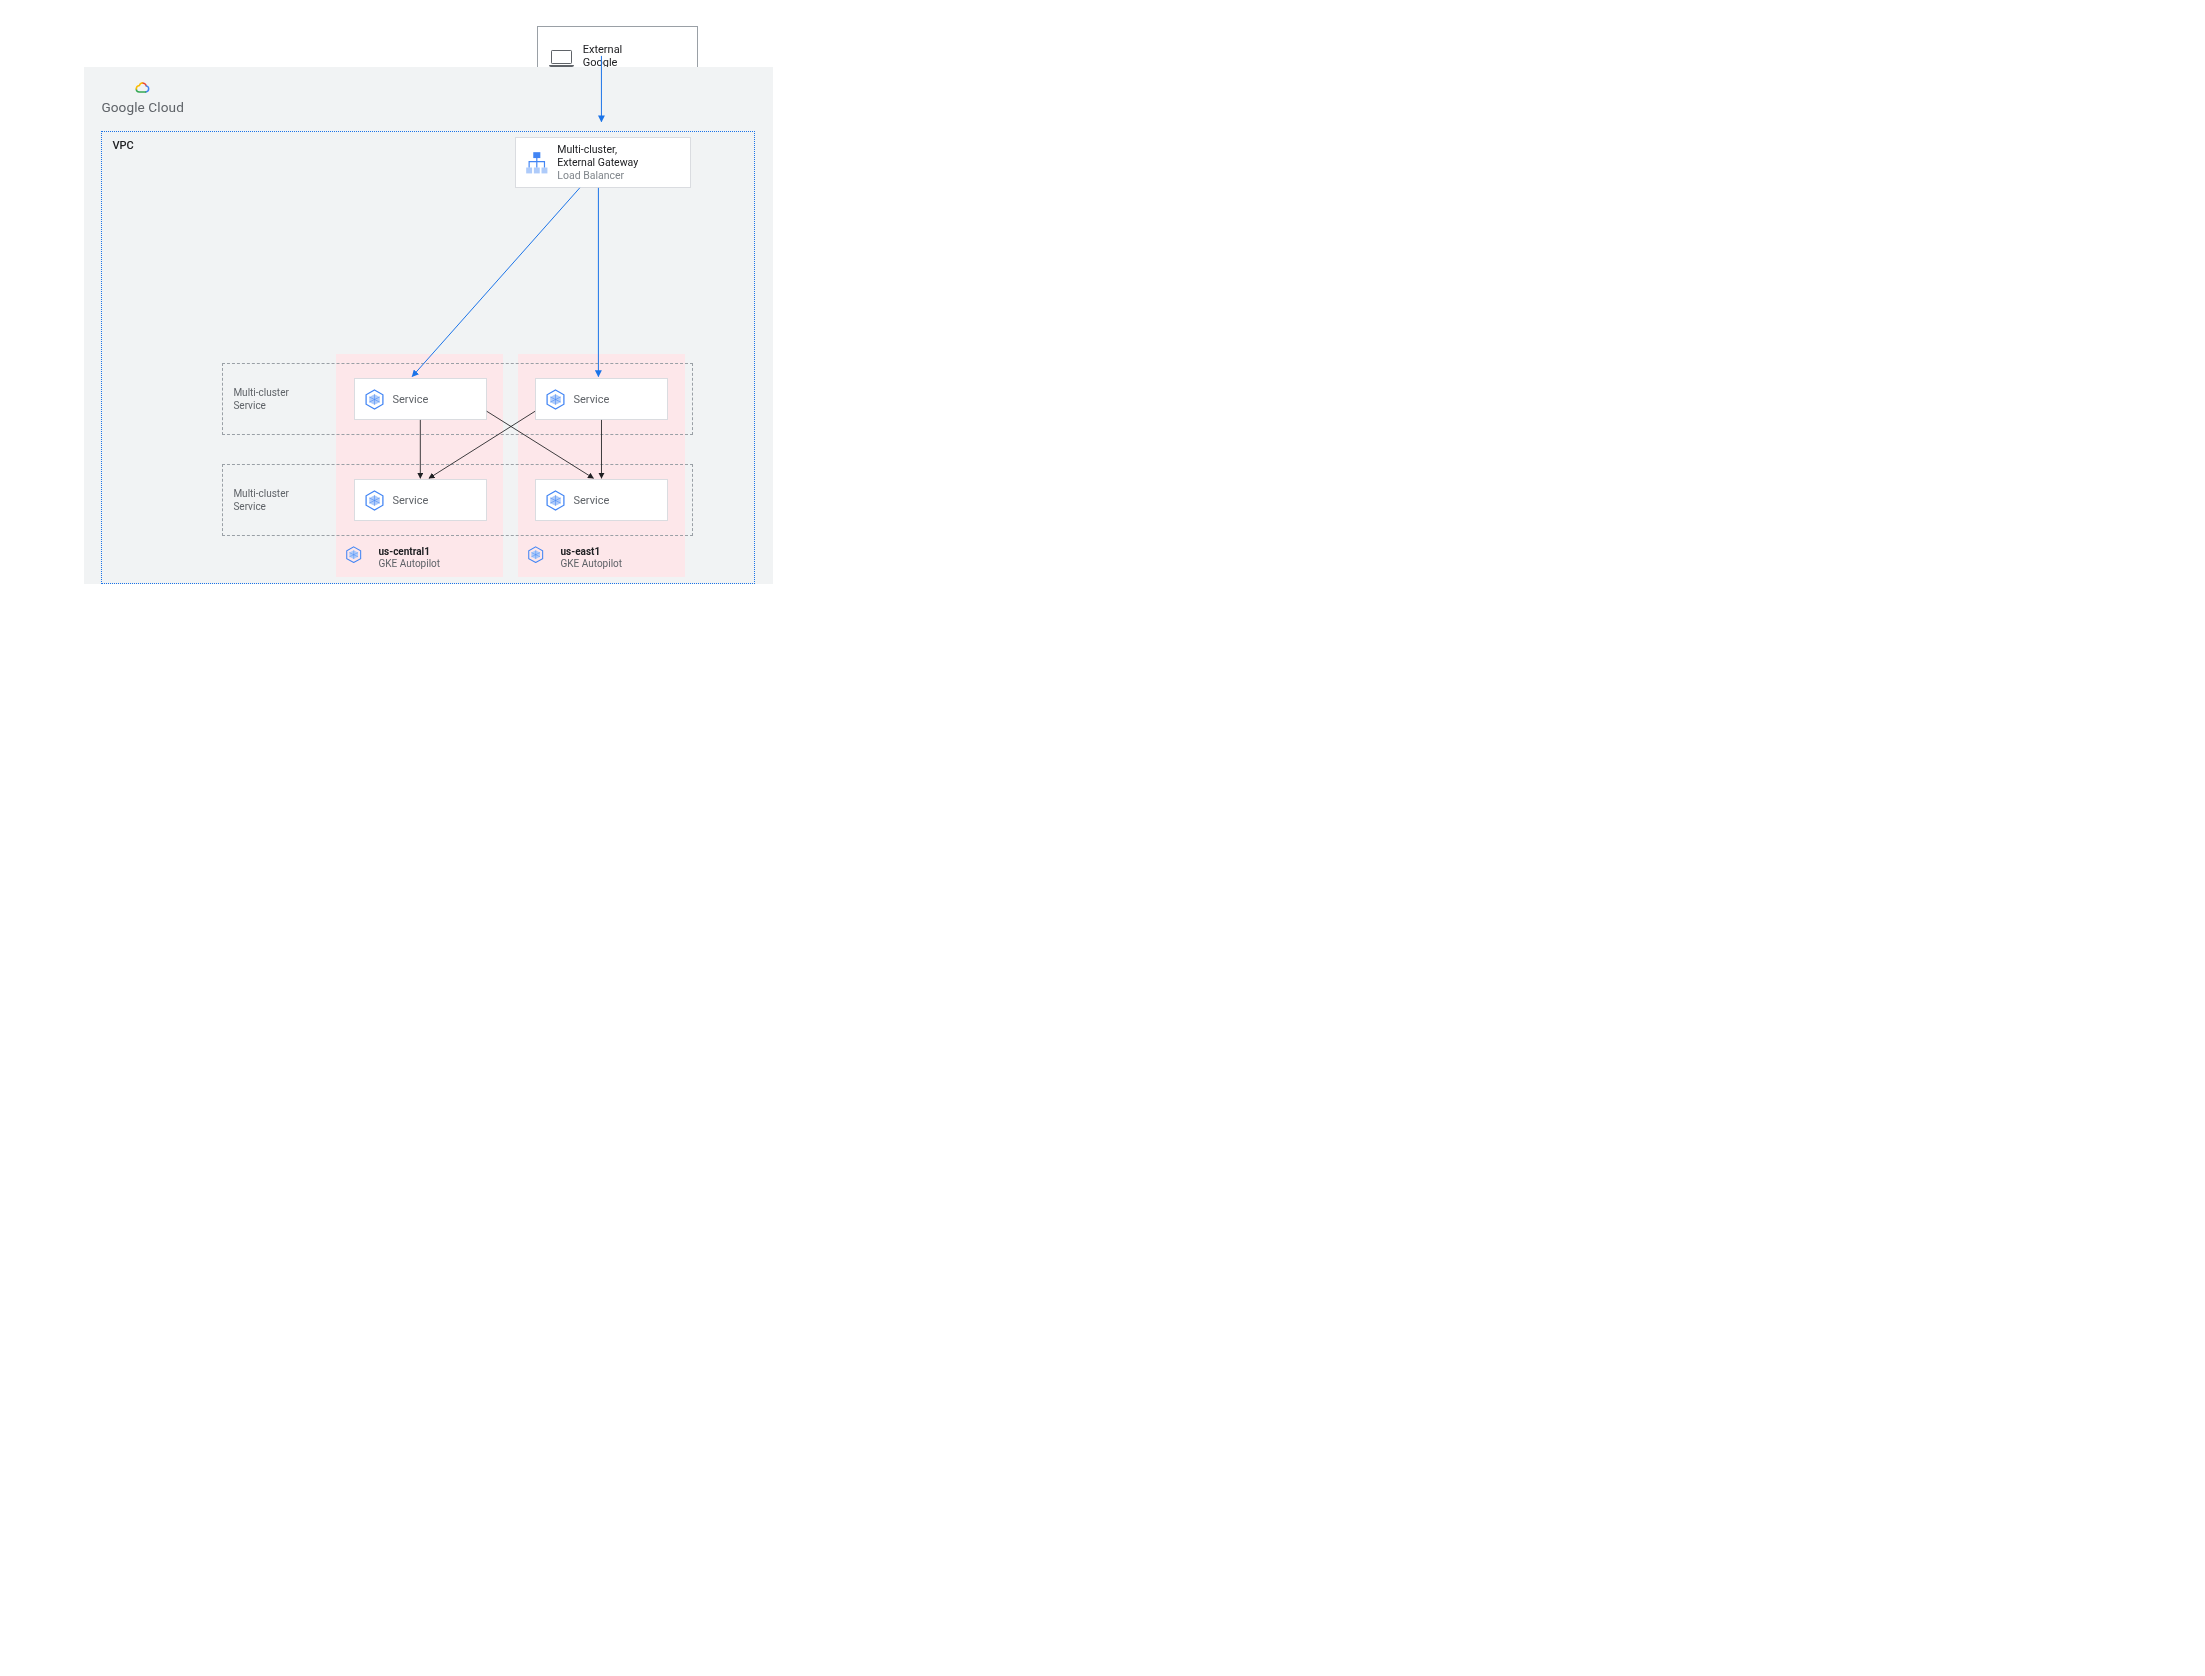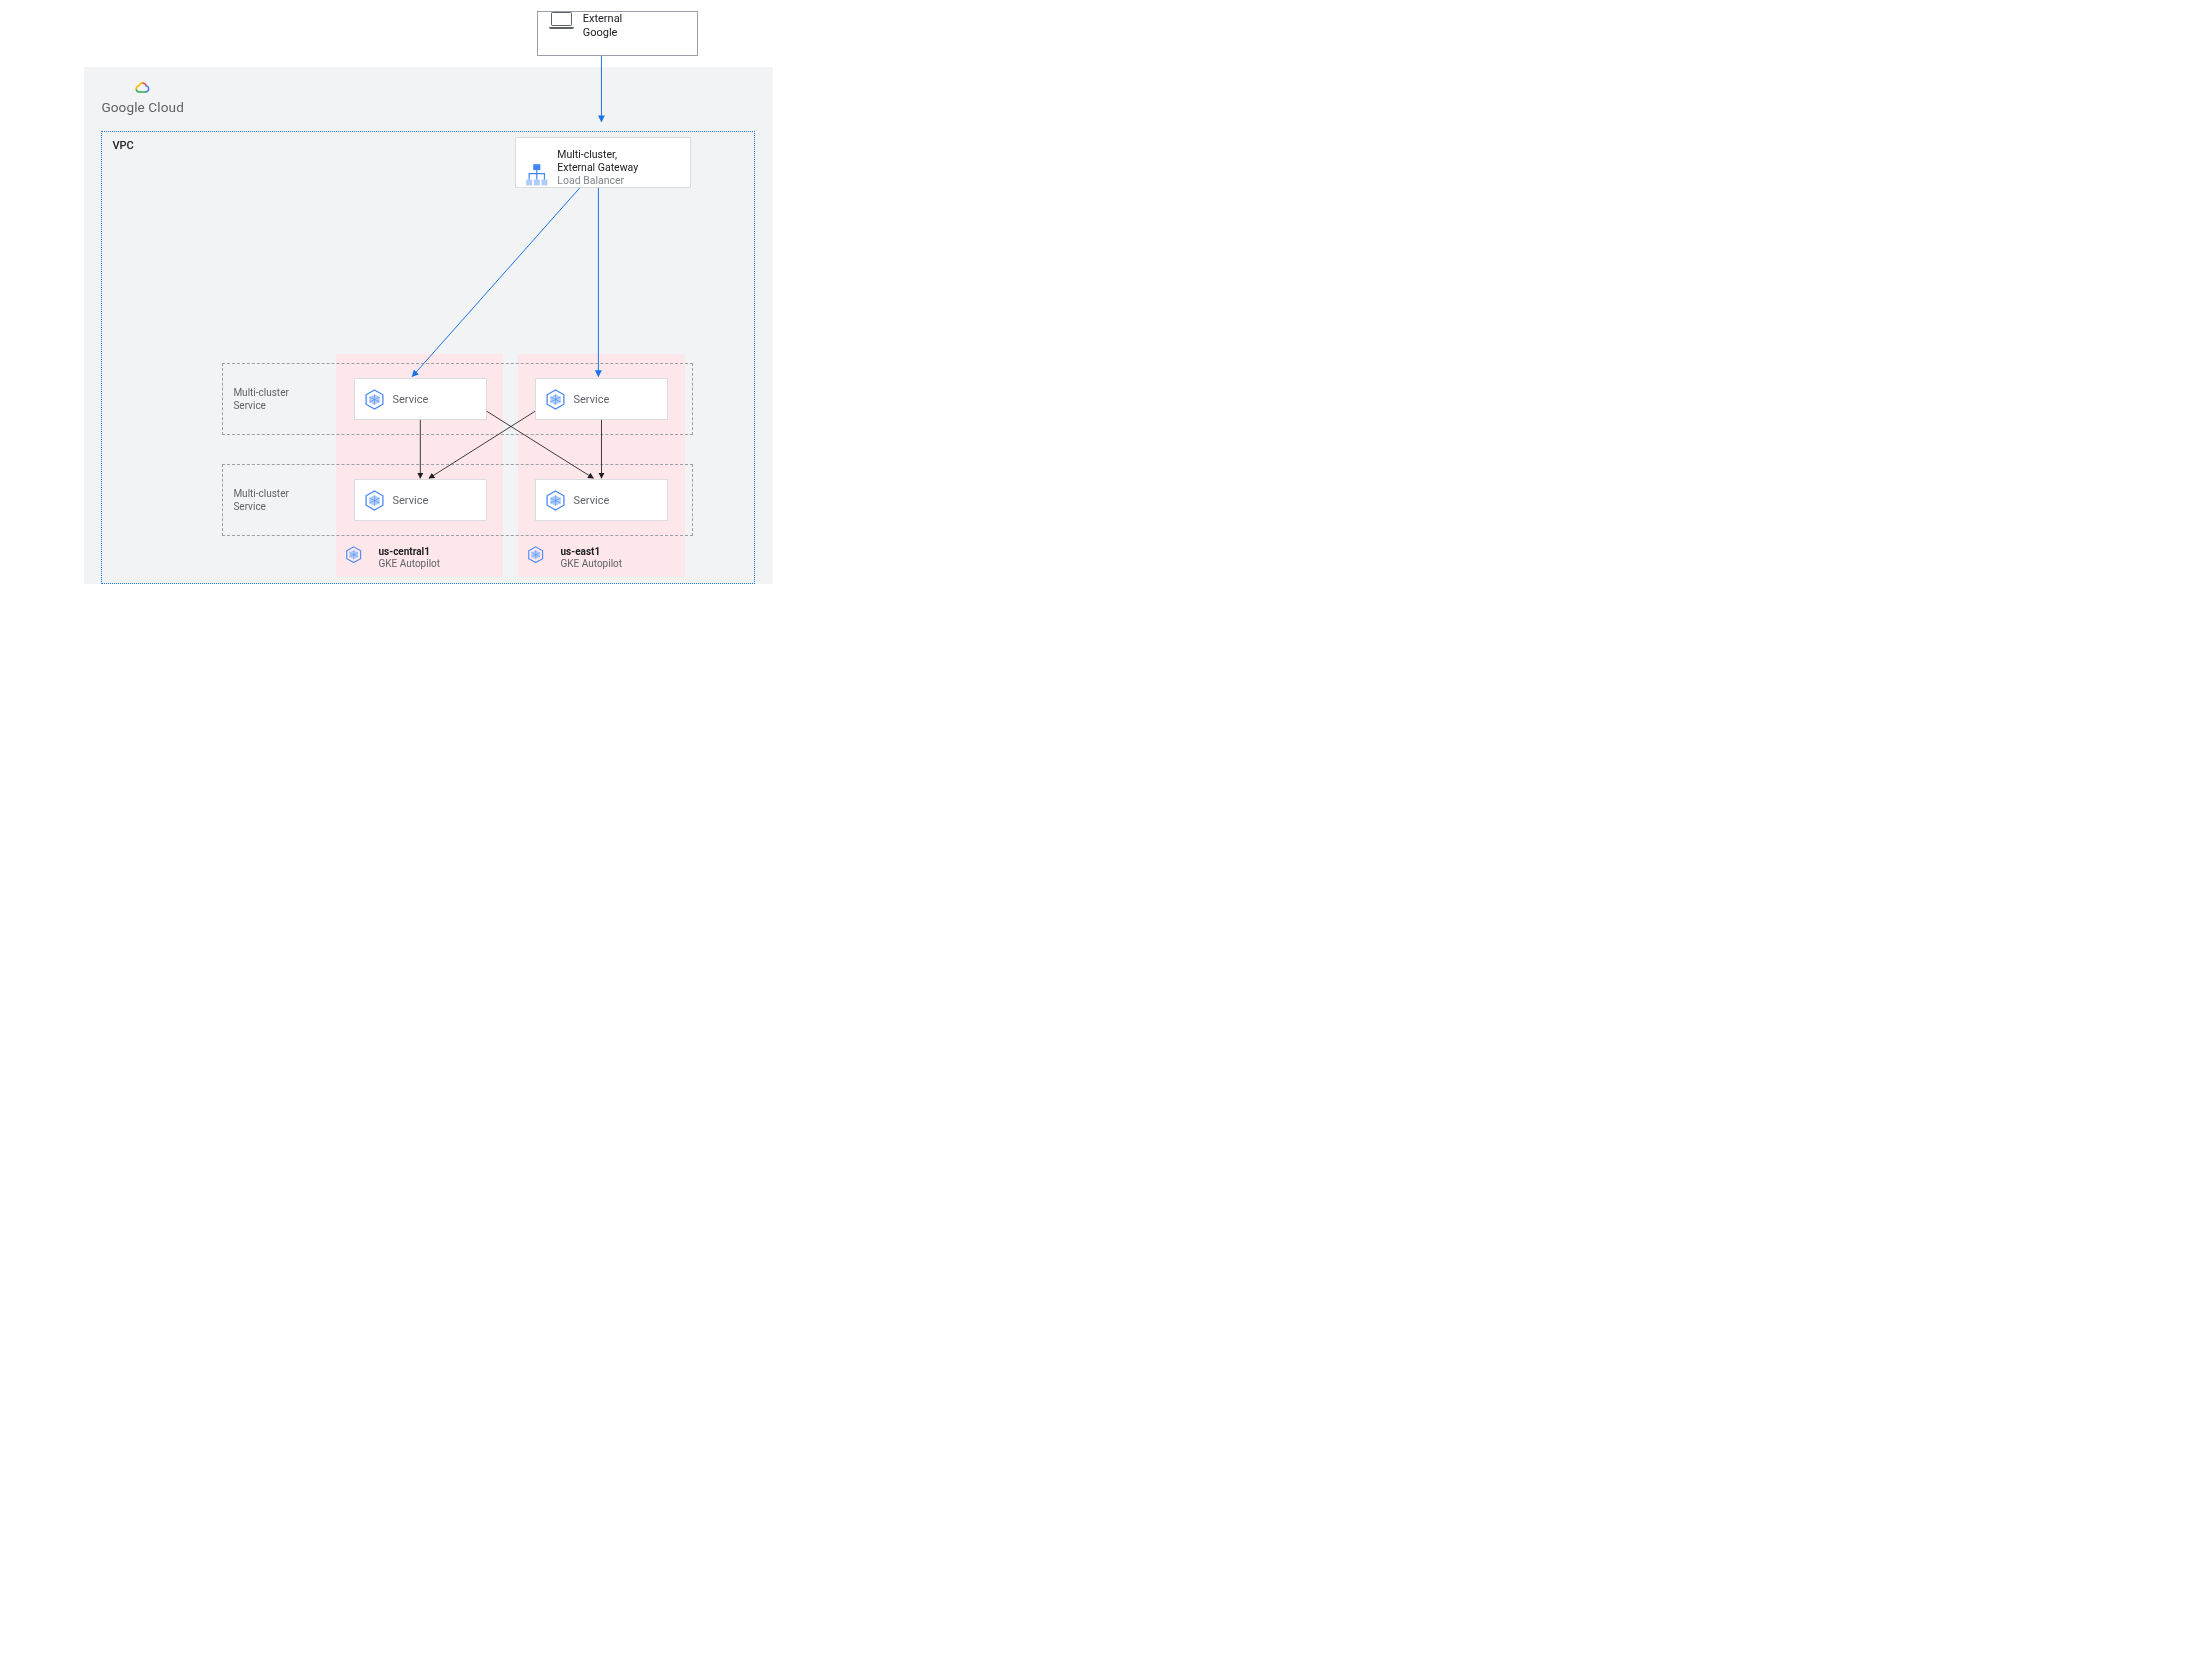--- a/index.html
+++ b/index.html
@@ -7,25 +7,25 @@
   body {
     font-family: -apple-system, BlinkMacSystemFont, "Segoe UI", Roboto, "Helvetica Neue", Arial, sans-serif;
     background: #ffffff;
     width: 780px;
     height: 593px;
     position: relative;
   }
   .canvas { position: relative; width: 780px; height: 593px; }
   .external-client-box {
     position: absolute;
-    left: 537px; top: 11px;
+    left: 537px; top: 26px;
     width: 161px; height: 45px;
     border: 0.6px solid #9aa0a6;
     background: #fff;
-    display: flex; align-items: flex-start; gap: 8.7px;
+    display: flex; align-items: flex-end; gap: 8.7px;
     padding: 0 11px;
   }
   .laptop-icon { width: 25px; height: 20px; position: relative; }
   .laptop-icon .screen { width: 21px; height: 13.6px; border: 1.2px solid #5f6368; border-radius: 1.2px; margin: 0 auto; }
   .laptop-icon .base { width: 25px; height: 2.5px; background: #5f6368; border-radius: 0 0 1.9px 1.9px; margin-top: 1.2px; }
   .ext-client-text { color: #202124; font-size: 11px; line-height: 1.25; }
 
   .cloud-panel {
     position: absolute;
     left: 84px; top: 67px;
@@ -42,21 +42,21 @@
     width: 654px; height: 453px;
     border: 1.2px dotted #1a73e8;
   }
   .vpc-label { position: absolute; left: 10px; top: 7.4px; color: #202124; font-size: 11px; font-weight: 500; }
 
   .gateway-box {
     position: absolute;
     left: 413px; top: 5px;
     width: 176px; height: 51px;
     background: #fff; border: 0.6px solid #dadce0;
-    display: flex; align-items: flex-end; gap: 8.7px; padding: 0 8.7px;
+    display: flex; align-items: center; gap: 8.7px; padding: 0 8.7px;
   }
   .lb-icon { width: 23.6px; height: 23.6px; flex: 0 0 23.6px; }
   .gateway-text { font-size: 10.5px; line-height: 1.25; color: #202124; }
   .gateway-text .sub { color: #80868b; }
 
   .cluster {
     position: absolute;
     top: 222px; width: 167px; height: 223px;
     background: #fde7ea;
   }

